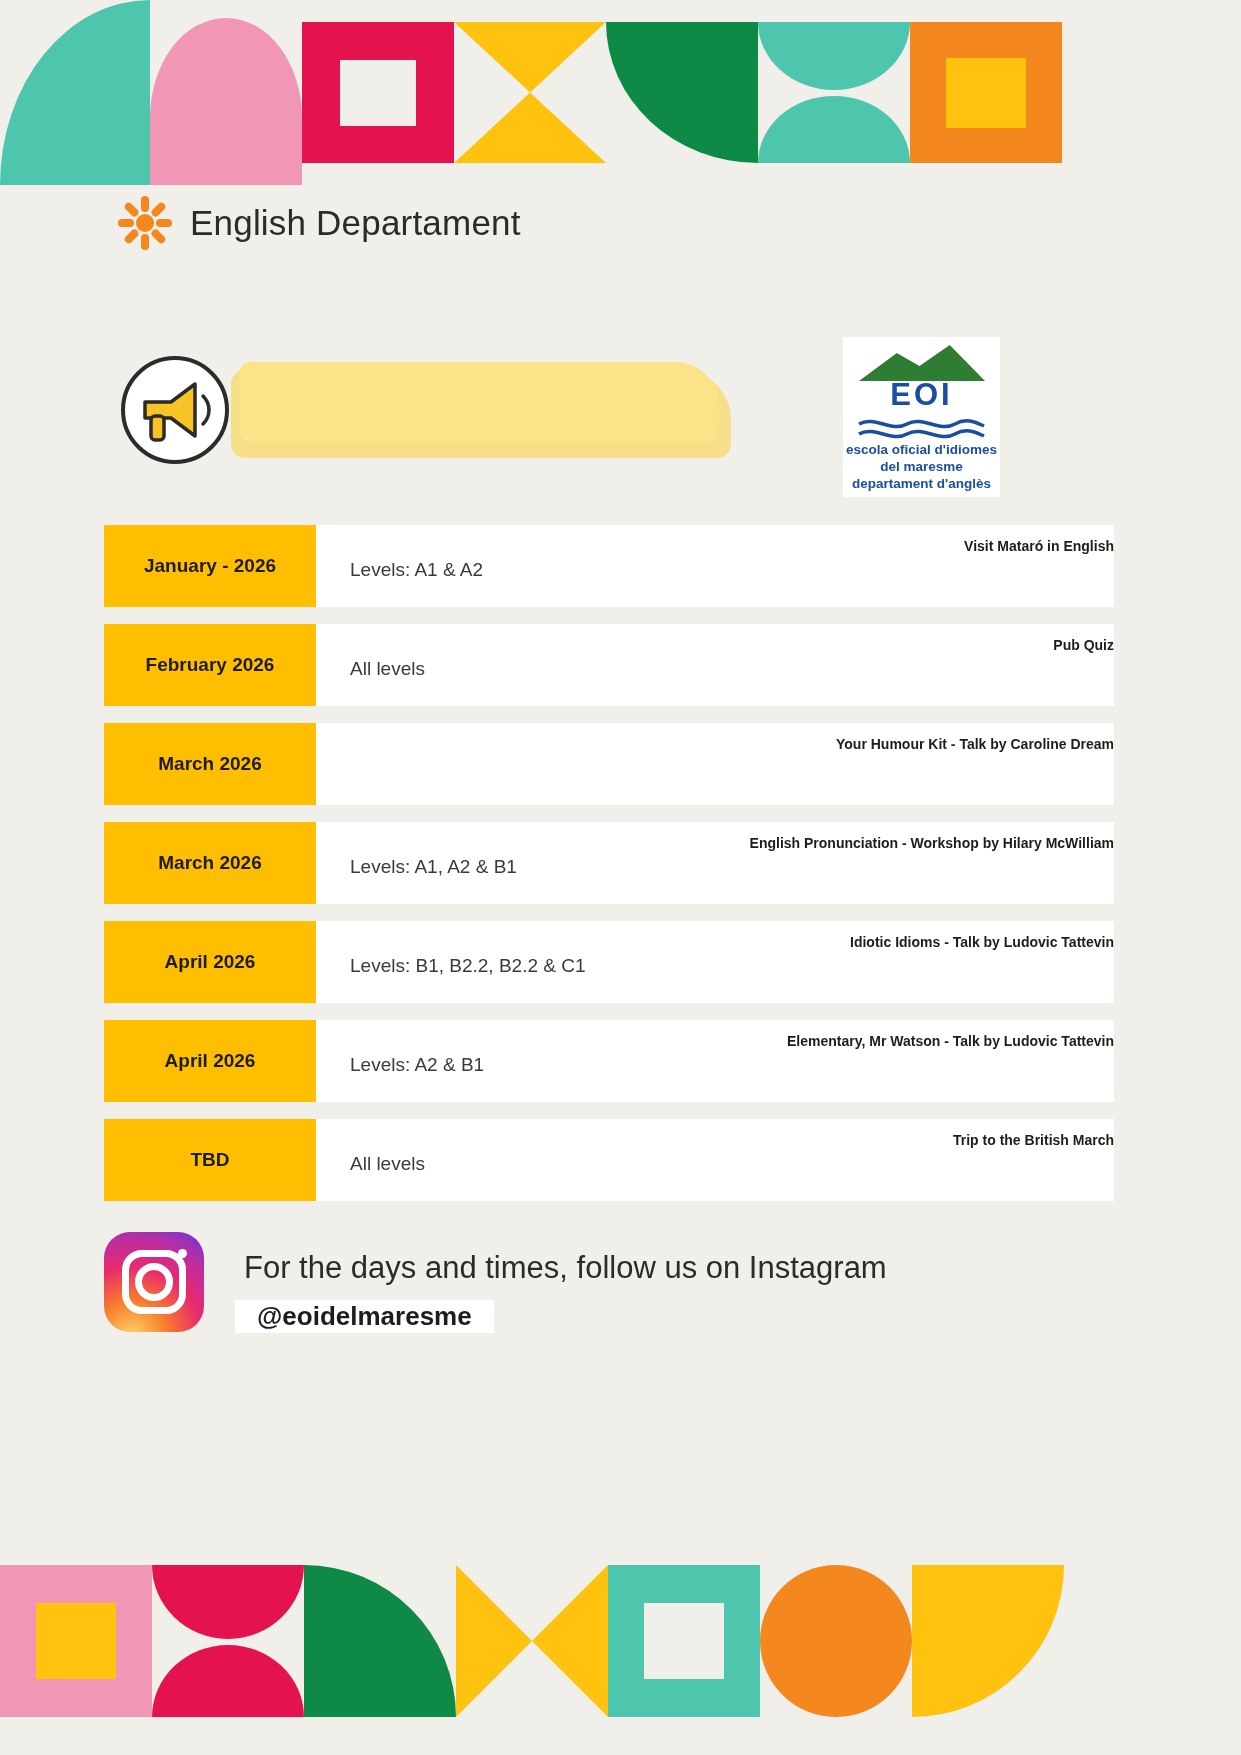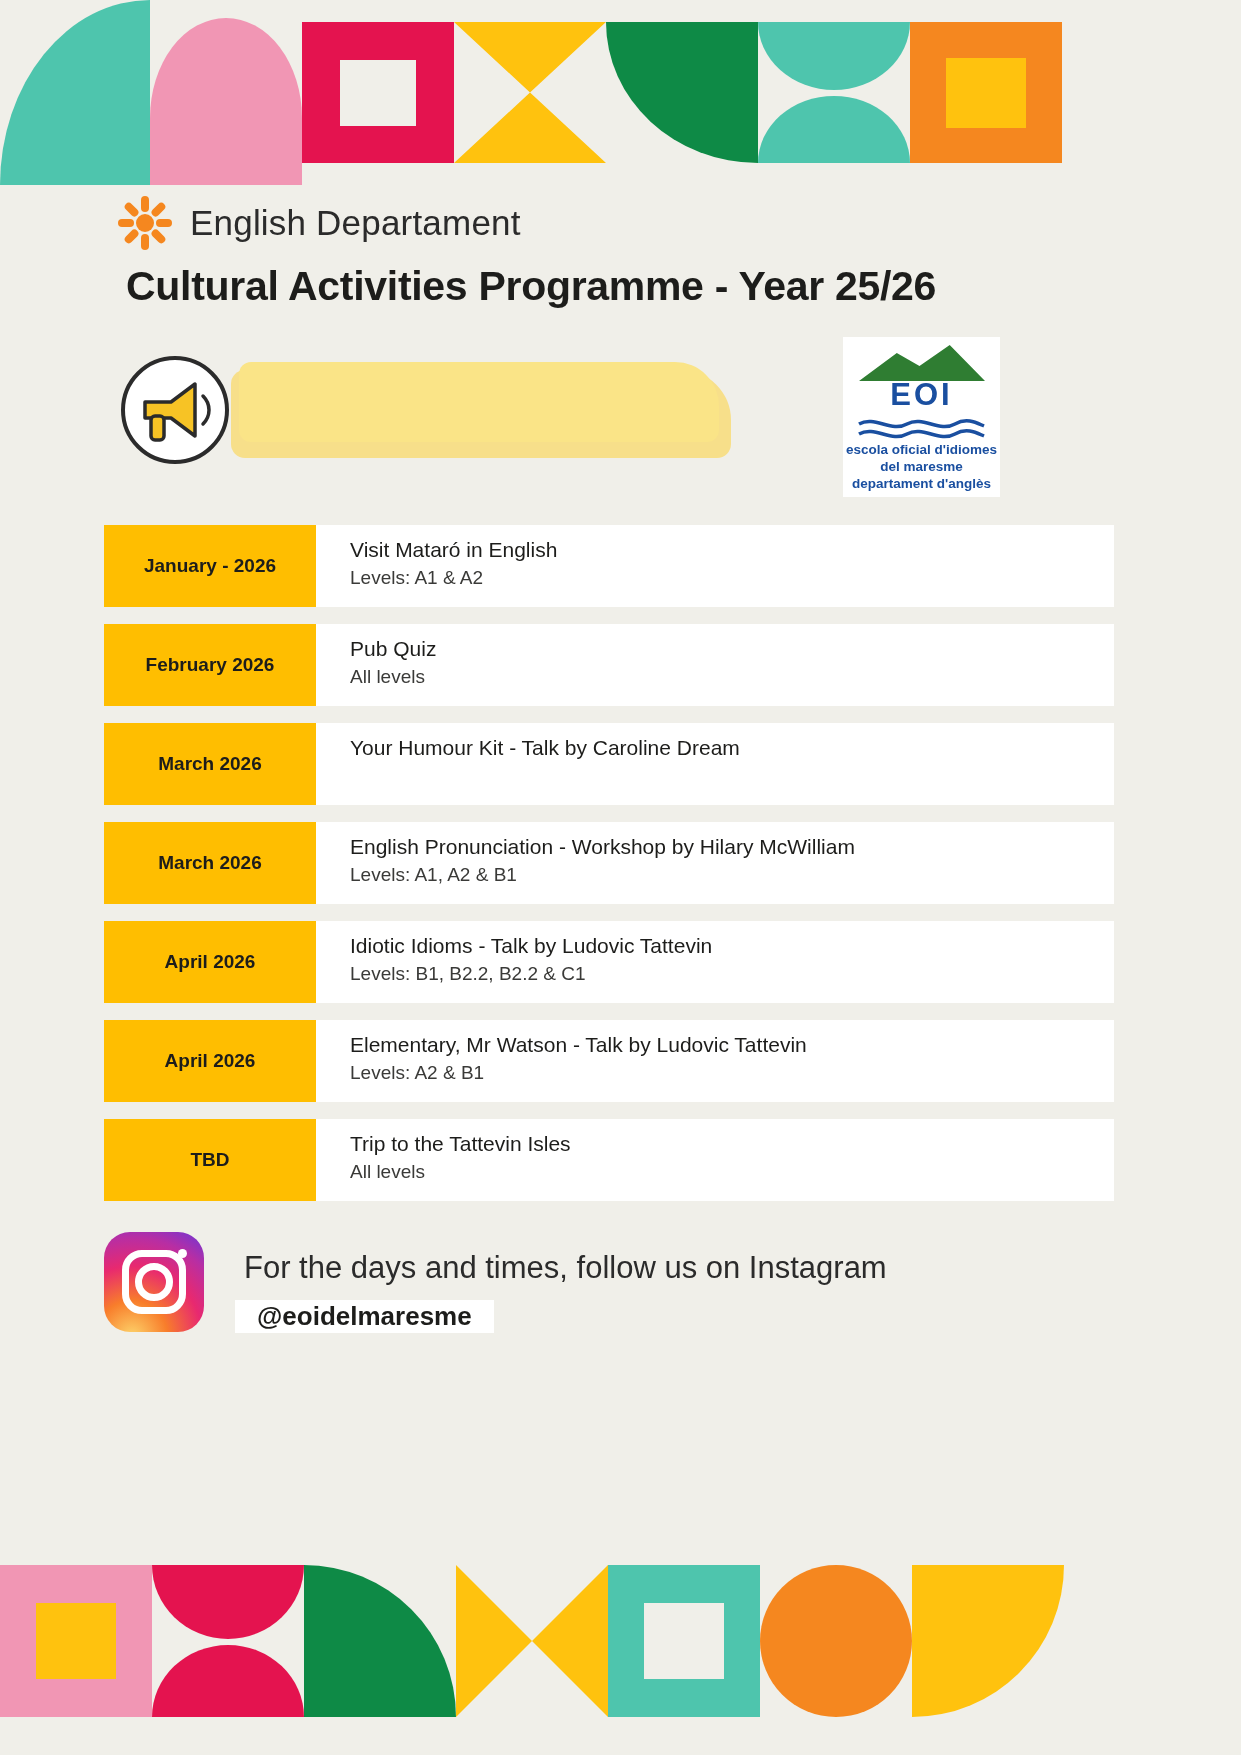--- a/index.html
+++ b/index.html
@@ -178,24 +178,25 @@
     justify-content: center;
     font-size: 19px;
     font-weight: bold;
     color: #1d1d1b;
   }
   .row-body {
     flex: 1;
     padding: 13px 0 0 34px;
   }
   .row-title {
-    font-size: 21px;
-    font-weight: normal;
+    font-size: 14px;
+    font-weight: bold;
     color: #1d1d1b;
     margin-bottom: 5px;
+    text-align: right;
   }
   .row-levels {
     font-size: 19px;
     color: #3a3a38;
   }
 
   
   .ig-block {
     position: absolute;
     left: 104px;
@@ -297,21 +298,20 @@
             <rect x="23" y="38" width="8" height="16" rx="4" transform="rotate(45 27 27)"></rect>
             <rect x="0" y="23" width="16" height="8" rx="4" transform="rotate(45 27 27)"></rect>
             <rect x="38" y="23" width="16" height="8" rx="4" transform="rotate(45 27 27)"></rect>
           </g>
         </g>
       </svg>
     </div>
     <div class="dept-label">English Departament</div>
   </div>
 
-  <div class="main-title">Cultural Activities Programme - Year 25/26</div>
 
   <div class="banner">
     <div class="banner-plate"></div>
     <div class="banner-plate2"></div>
     <div class="megaphone-circle">
       <svg viewBox="0 0 100 100" width="100" height="100">
         <path d="M20 42 L46 42 L70 24 L70 76 L46 58 L20 58 Z" fill="#f7c325" stroke="#2b2b2b" stroke-width="3.5" stroke-linejoin="round"></path>
         <rect x="26" y="56" width="13" height="24" rx="4" fill="#f7c325" stroke="#2b2b2b" stroke-width="3.5"></rect>
         <path d="M78 36 C86 44 86 56 78 64" fill="none" stroke="#2b2b2b" stroke-width="3.5" stroke-linecap="round"></path>
       </svg>
@@ -377,21 +377,21 @@
       <div class="row-date">April 2026</div>
       <div class="row-body">
         <div class="row-title">Elementary, Mr Watson - Talk by Ludovic Tattevin</div>
         <div class="row-levels">Levels: A2 &amp; B1</div>
       </div>
     </div>
 
     <div class="row">
       <div class="row-date">TBD</div>
       <div class="row-body">
-        <div class="row-title">Trip to the Tattevin Isles</div>
+        <div class="row-title">Trip to the British March</div>
         <div class="row-levels">All levels</div>
       </div>
     </div>
 
   </div>
 
   <div class="ig-block">
     <div class="ig-icon">
       <div class="rnd"></div>
       <div class="lens"></div>

